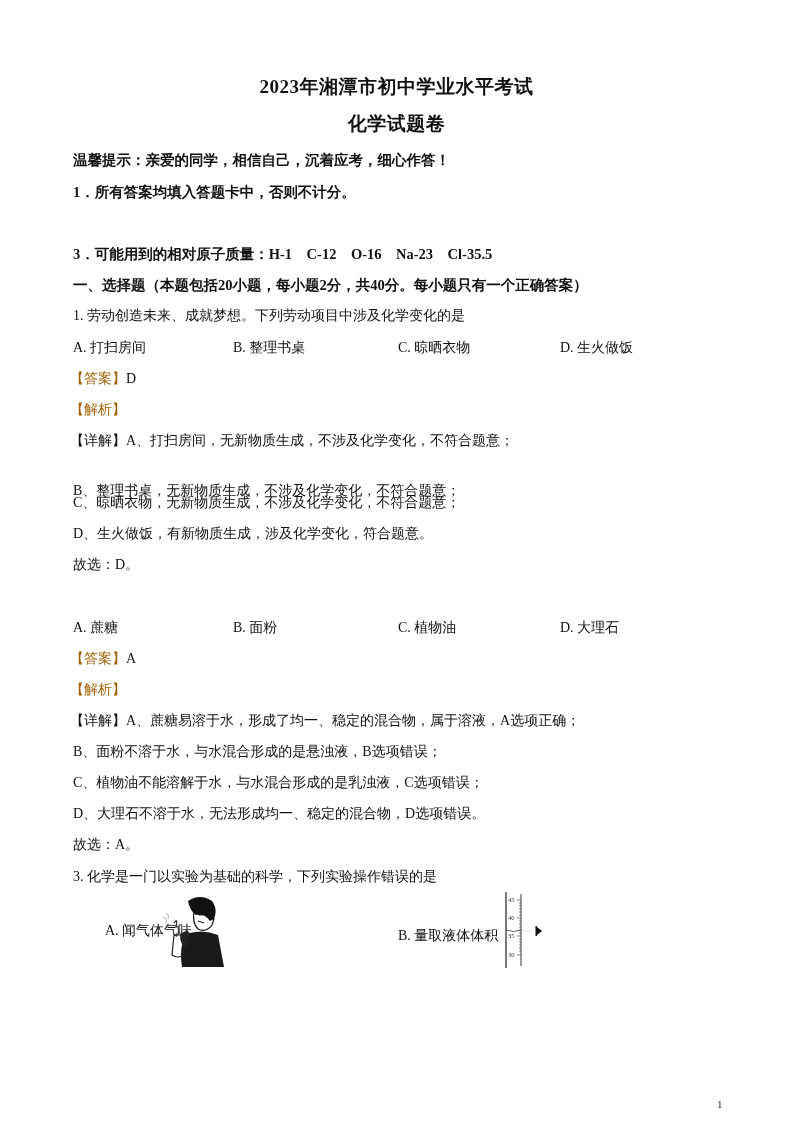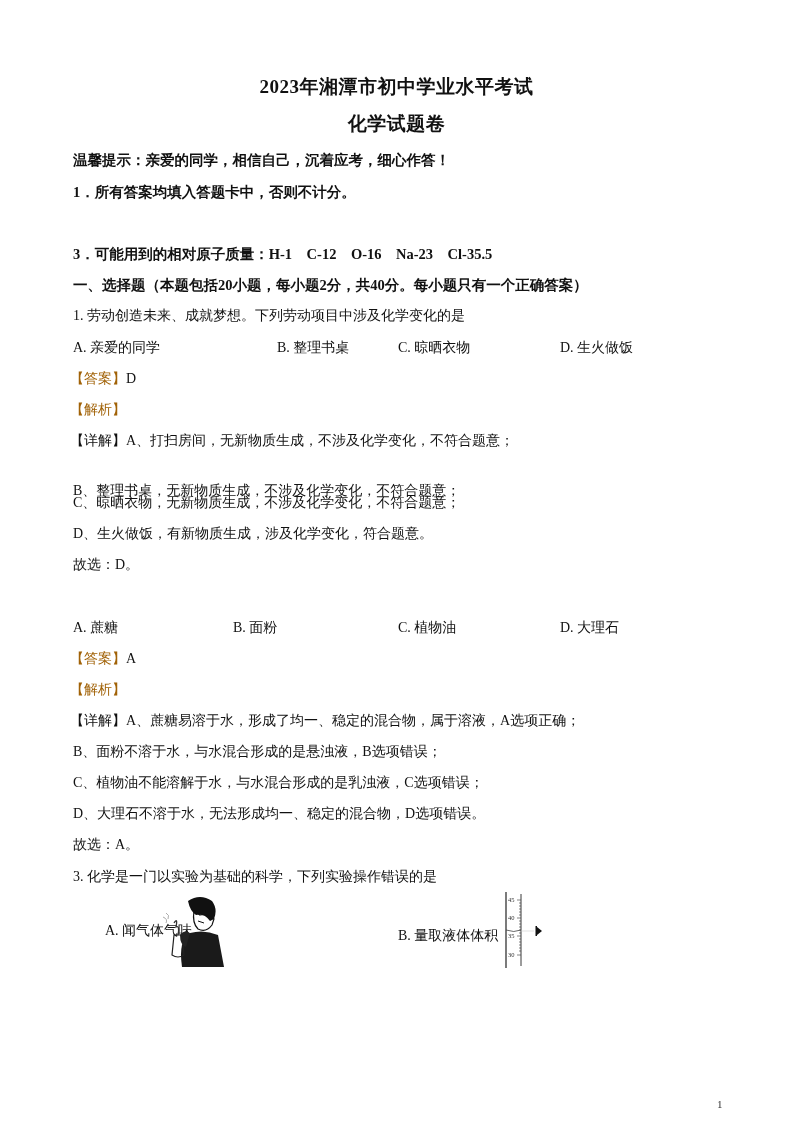--- a/index.html
+++ b/index.html
@@ -32,22 +32,22 @@
 
   <div class="title t1">2023年湘潭市初中学业水平考试</div>
   <div class="title t2">化学试题卷</div>
 
   <div class="line bold" style="top:151px;">温馨提示：亲爱的同学，相信自己，沉着应考，细心作答！</div>
   <div class="line bold" style="top:183px;">1．所有答案均填入答题卡中，否则不计分。</div>
   <div class="line bold" style="top:245px;">3．可能用到的相对原子质量：H-1　C-12　O-16　Na-23　Cl-35.5</div>
   <div class="line bold" style="top:276px;">一、选择题（本题包括20小题，每小题2分，共40分。每小题只有一个正确答案）</div>
 
   <div class="line" style="top:307px;">1. 劳动创造未来、成就梦想。下列劳动项目中涉及化学变化的是</div>
-  <div class="opt" style="left:73px; top:339px;">A.  亲爱的同学</div>
-  <div class="opt" style="left:233px; top:339px;margin-left:44px;">B.  整理书桌</div>
+  <div class="opt" style="left:73px; top:339px;">A.  打扫房间</div>
+  <div class="opt" style="left:233px; top:339px;">B.  整理书桌</div>
   <div class="opt" style="left:398px; top:339px;">C.  晾晒衣物</div>
   <div class="opt" style="left:560px; top:339px;">D.  生火做饭</div>
   <div class="line" style="top:370px; left:70px;">
     <span class="label">【答案】</span><span>D</span>
   </div>
   <div class="line" style="top:401px; left:70px;">
     <span class="label">【解析】</span>
   </div>
   <div class="line" style="top:432px; left:70px;">
     <span>【详解】</span><span>A、打扫房间，无新物质生成，不涉及化学变化，不符合题意；</span>

